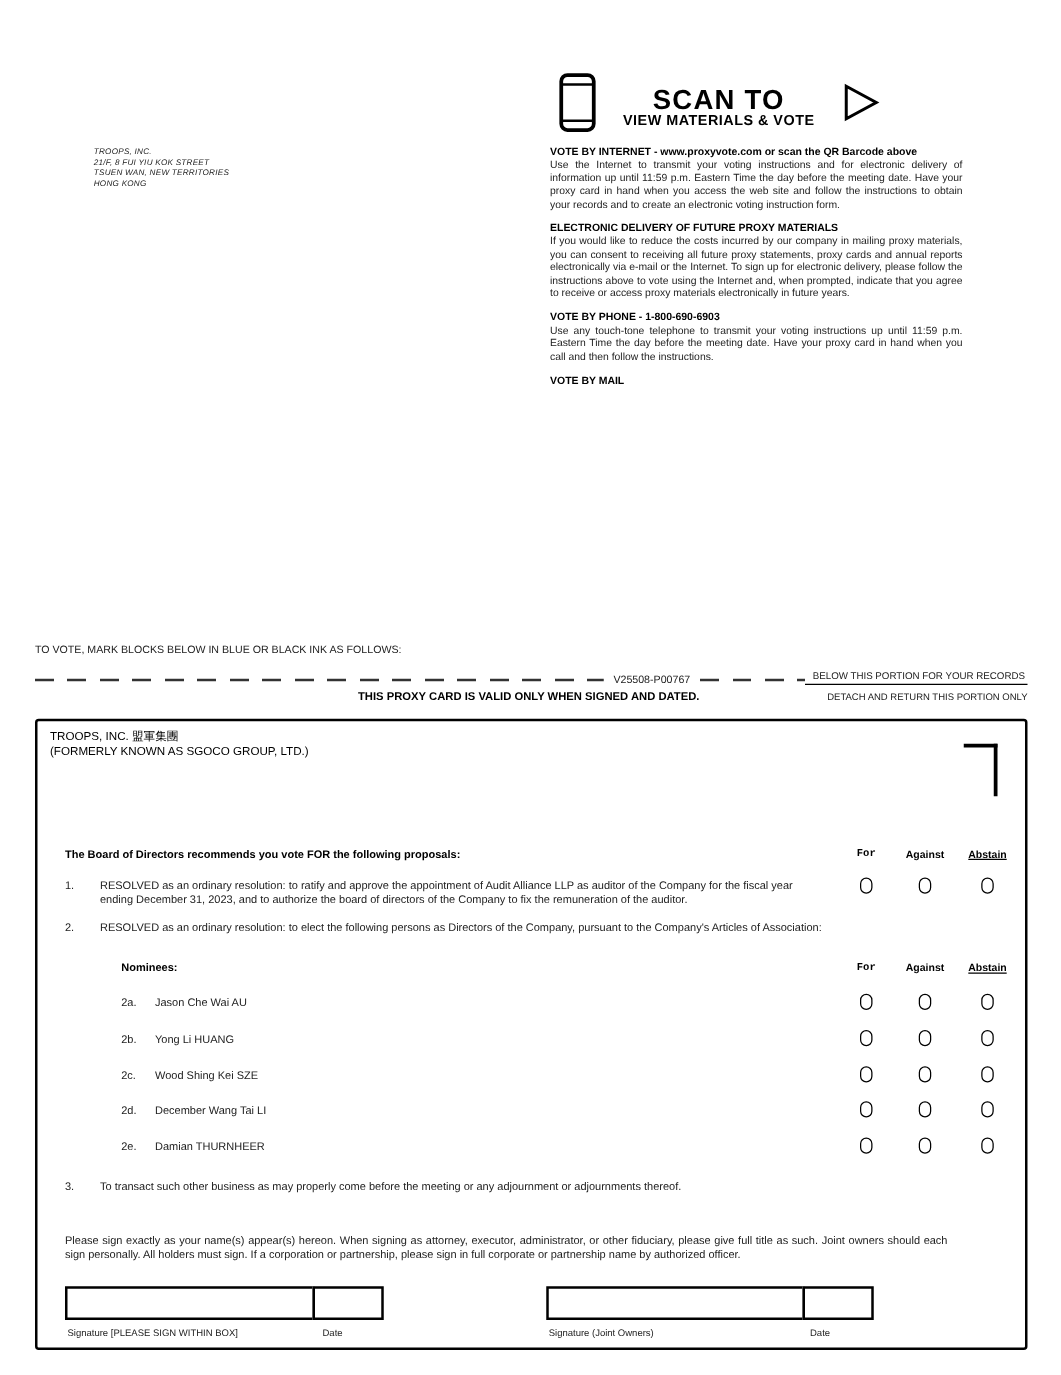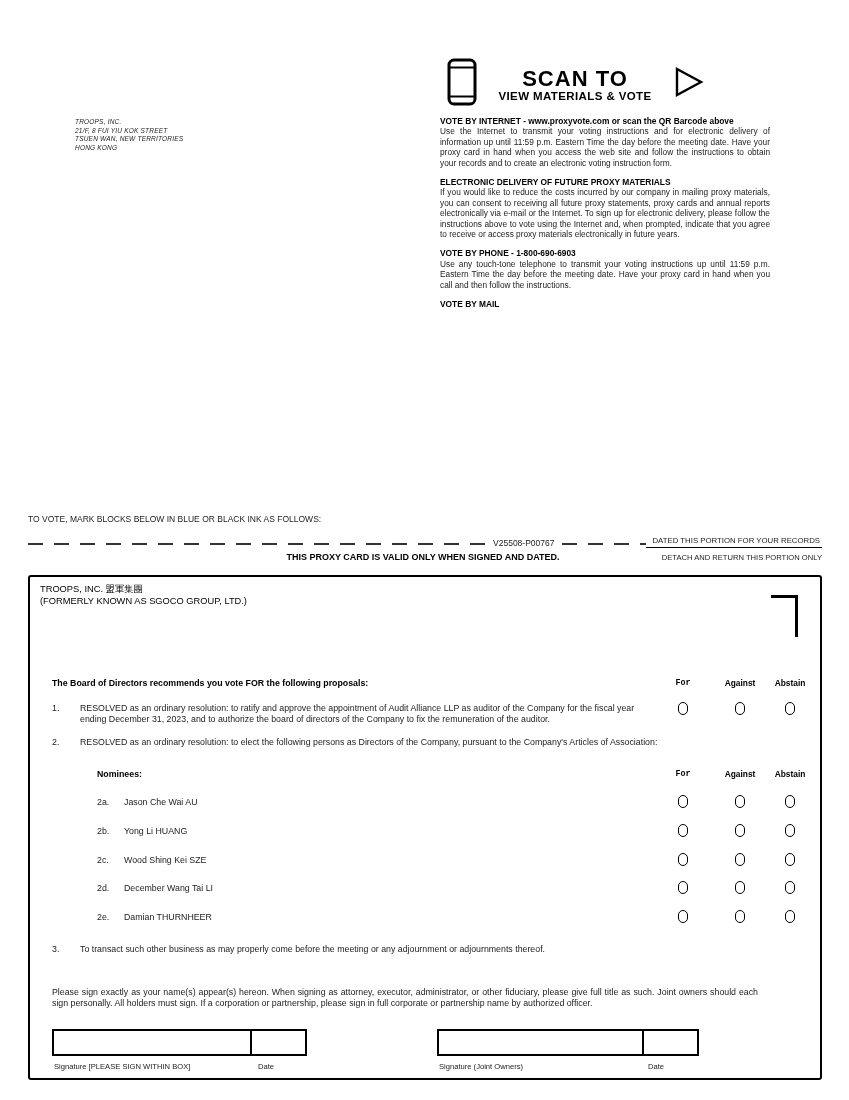--- a/index.html
+++ b/index.html
@@ -54,22 +54,22 @@
   .row-abs { position: absolute; left: 22px; font-size: 8.8px; line-height: 11px; color:#222; }
   .bold { font-weight: bold; color:#000; }
   .prow { position: absolute; left: 22px; width: 600px; font-size: 8.8px; line-height: 11.2px; color:#222; }
   .pnum { position: absolute; left: 0; top: 0; }
   .ptext { display: block; padding-left: 28px; }
   .nomrow { position: absolute; left: 67px; font-size: 8.8px; color:#222; }
   .nomnum { display: inline-block; width: 27px; }
   .vote-cols, .cbrow { position: absolute; right: 6px; display: flex; }
   .vc { text-align: center; font-size: 8.4px; }
   .vc-for { width: 34px; font-family: Liberation Mono, monospace; }
-  .vc-against { width: 44px; margin-left: 18px; }
-  .vc-abstain { width: 48px; margin-left: 4px; }
+  .vc-against { width: 44px; margin-left: 8px; }
+  .vc-abstain { width: 48px; margin-left: 4px; text-decoration: underline; }
   .cb {
     display: inline-block; width: 10px; height: 13px;
     border: 1.6px solid #000; border-radius: 5px; background:#fff; cursor: pointer;
   }
   .signnote { position: absolute; left: 22px; top: 410px; width: 706px; font-size: 8.8px; line-height: 11.2px; text-align: justify; color:#222; }
   .siggroup { position: absolute; top: 452px; display: flex; }
   .sigbox { height: 27px; border: 2px solid #000; background:#fff; }
   .datebox { margin-left: -2px; }
   .siglabel { position: absolute; top: 485px; font-size: 7.6px; color:#222; }
 </style>
@@ -121,21 +121,21 @@
       <div class="inst-h">VOTE BY MAIL</div>
     </div>
   </div>
 
   <div class="tovote">TO VOTE, MARK BLOCKS BELOW IN BLUE OR BLACK INK AS FOLLOWS:</div>
 
   <div class="perf-row">
     <div class="dash dash-1"></div>
     <div class="ctrl">V25508-P00767</div>
     <div class="dash dash-2"></div>
-    <div class="keep">DATED THIS PORTION FOR YOUR RECORDS</div>
+    <div class="keep">BELOW THIS PORTION FOR YOUR RECORDS</div>
   </div>
 
   <div class="valid-row">
     <div class="valid">THIS PROXY CARD IS VALID ONLY WHEN SIGNED AND DATED.</div>
     <div class="detachonly">DETACH AND RETURN THIS PORTION ONLY</div>
   </div>
 
   <div class="card">
 
     <div class="company">

